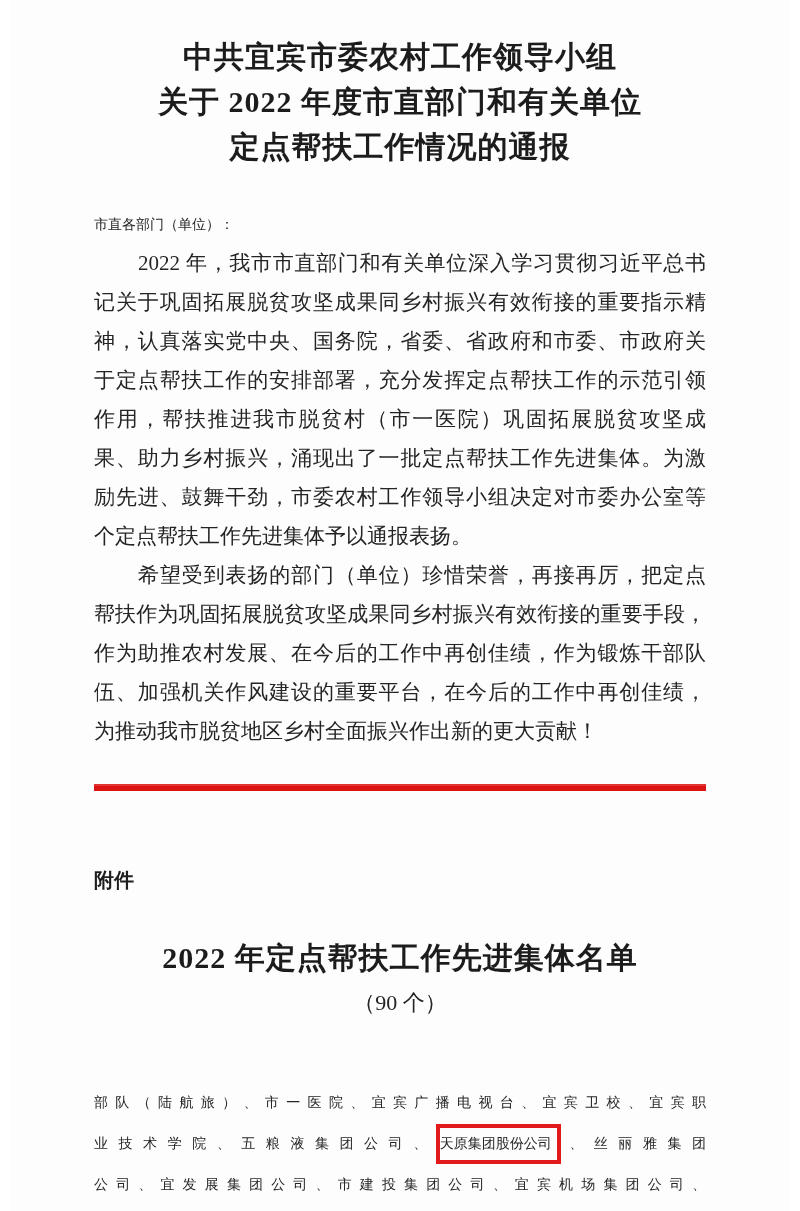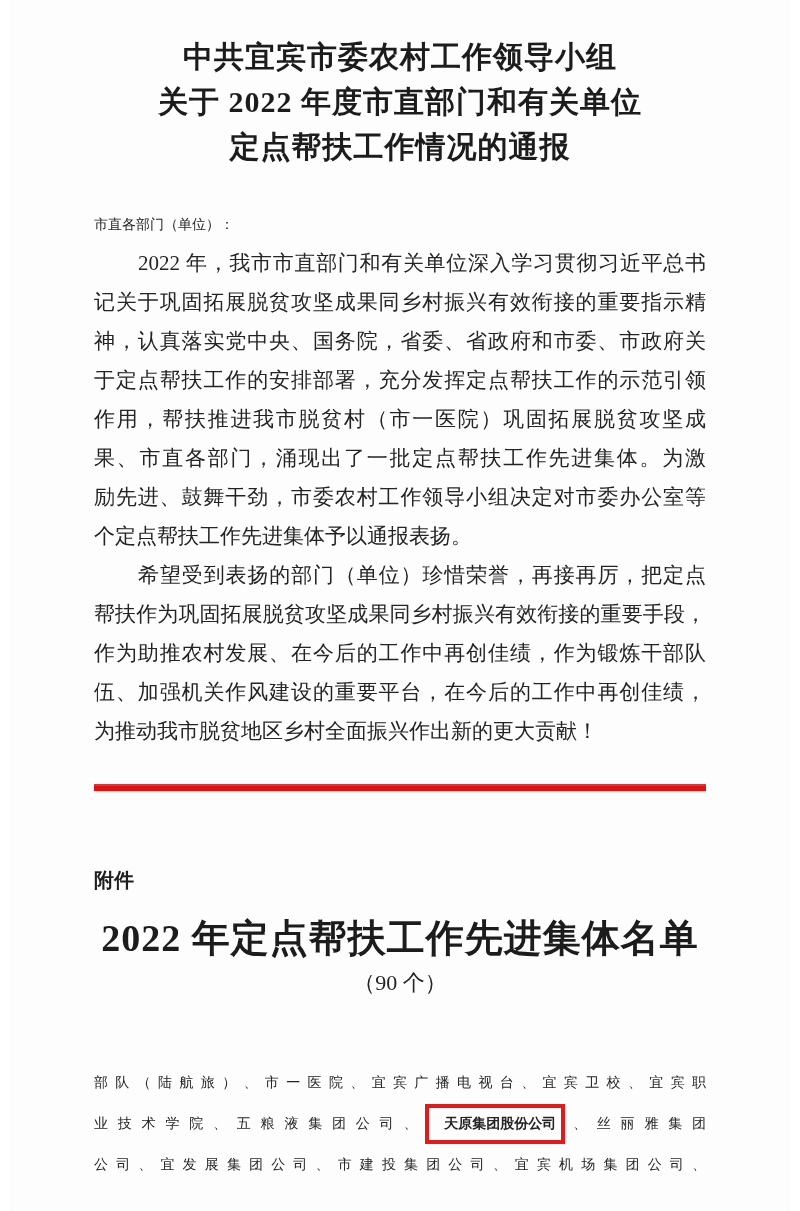--- a/index.html
+++ b/index.html
@@ -57,23 +57,23 @@
   
   .attachment-label {
     margin-top: 74px;
     font-family: "Liberation Sans", "DejaVu Sans", sans-serif;
     font-weight: 600;
     font-size: 20px;
     line-height: 30px;
     color: #1e1e1e;
   }
   .attachment-title {
-    margin-top: 22px;
+    margin-top: 42px;
     text-align: center;
-    font-size: 38px;
+    font-size: 30px;
     font-weight: bold;
     line-height: 42px;
     letter-spacing: 1px;
     color: #1c1c1c;
   }
   .attachment-subtitle {
     margin-top: 7px;
     text-align: center;
     font-size: 22px;
     line-height: 34px;
@@ -87,24 +87,23 @@
     line-height: 41px;
     height: 41px;
     color: #242424;
     text-align: justify;
     text-align-last: justify;
     overflow: visible;
   }
   .highlight-box {
     display: inline-block;
     border: 4px solid #e11b1b;
-    padding: 1px 5px 2px 15px;
+    padding: 1px 5px 2px 0;
     margin: -5px -2px;
     line-height: 29px;
-    font-weight: bold;
   }
 </style>
 </head>
 <body>
 
 <div class="page">
   <div class="content">
 
     <div class="title-block">
       <div class="title-line">中共宜宾市委农村工作领导小组</div>
@@ -113,21 +112,21 @@
     </div>
 
     <div class="salutation">市直各部门（单位）：</div>
 
     <div>
       <div class="body-line indent">2022 年，我市市直部门和有关单位深入学习贯彻习近平总书</div>
       <div class="body-line">记关于巩固拓展脱贫攻坚成果同乡村振兴有效衔接的重要指示精</div>
       <div class="body-line">神，认真落实党中央、国务院，省委、省政府和市委、市政府关</div>
       <div class="body-line">于定点帮扶工作的安排部署，充分发挥定点帮扶工作的示范引领</div>
       <div class="body-line">作用，帮扶推进我市脱贫村（市一医院）巩固拓展脱贫攻坚成</div>
-      <div class="body-line">果、市直各部门，涌现出了一批定点帮扶工作先进集体。为激</div>
+      <div class="body-line">果、助力乡村振兴，涌现出了一批定点帮扶工作先进集体。为激</div>
       <div class="body-line">励先进、鼓舞干劲，市委农村工作领导小组决定对市委办公室等 90</div>
       <div class="body-line para-end">个定点帮扶工作先进集体予以通报表扬。</div>
     </div>
 
     <div>
       <div class="body-line indent">希望受到表扬的部门（单位）珍惜荣誉，再接再厉，把定点</div>
       <div class="body-line">帮扶作为巩固拓展脱贫攻坚成果同乡村振兴有效衔接的重要手段，</div>
       <div class="body-line">作为助推农村发展、在今后的工作中再创佳绩，作为锻炼干部队</div>
       <div class="body-line">伍、加强机关作风建设的重要平台，在今后的工作中再创佳绩，</div>
       <div class="body-line para-end">为推动我市脱贫地区乡村全面振兴作出新的更大贡献！</div>

